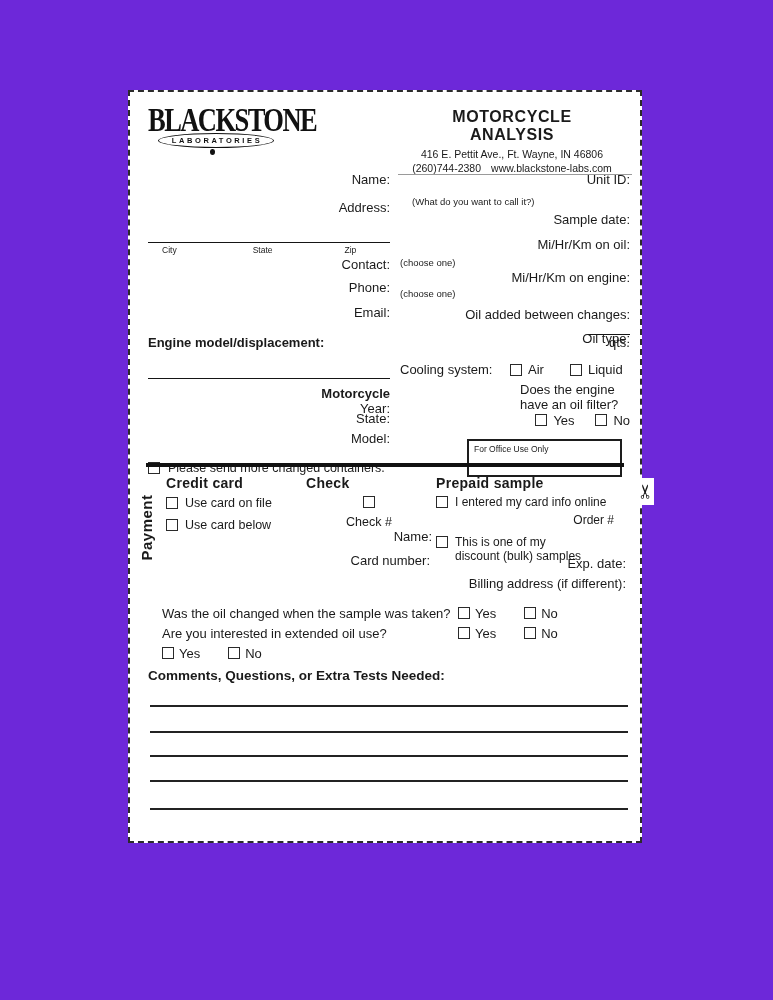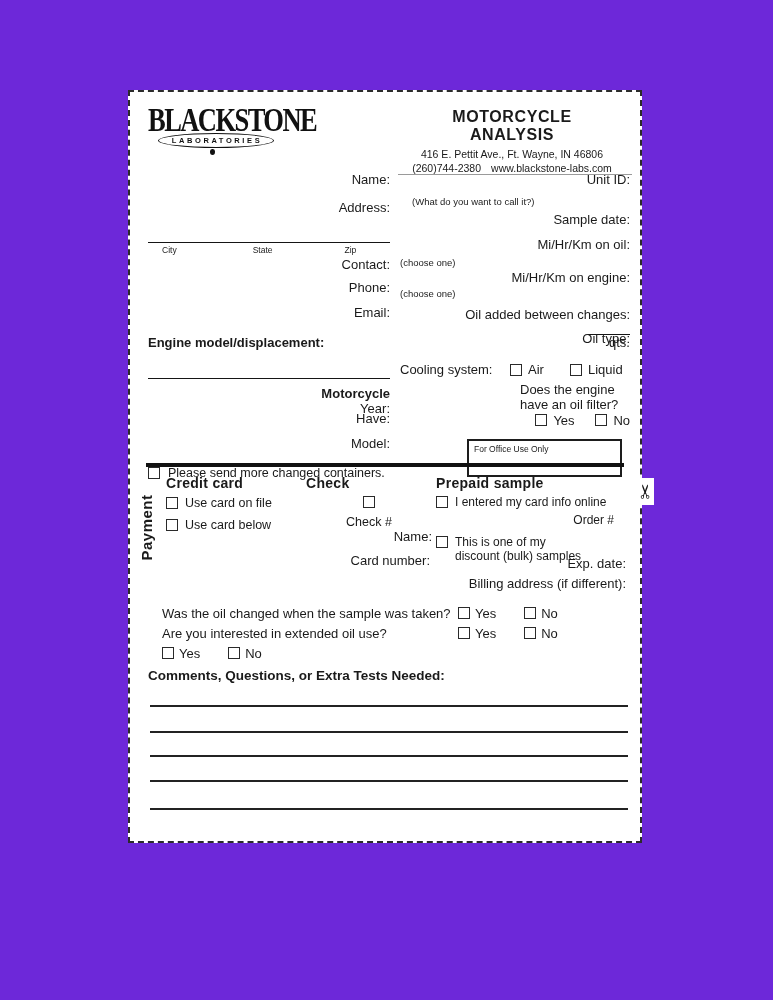--- a/index.html
+++ b/index.html
@@ -128,24 +128,24 @@
         <span class="blank"></span>
       </div>
       <div class="lbl b" style="margin-top:10px;">Engine model/displacement:</div>
       <div class="blank" style="margin-left:0; margin-top:16px;"></div>
       <div class="frow" style="height:20px; margin-top:7px;">
         <span class="lbl b">Motorcycle</span>
         <span class="lbl" style="margin-left:5px;">Year:</span>
         <span class="blank"></span>
       </div>
       <div class="frow" style="height:20px; margin-top:5px;">
-        <span class="lbl" style="margin-left:40px;">Have:</span>
-        <span class="blank"></span>
-      </div>
-      <div class="frow" style="height:20px; margin-top:5px;">
+        <span class="lbl" style="margin-left:40px;">State:</span>
+        <span class="blank"></span>
+      </div>
+      <div class="frow" style="height:20px; ">
         <span class="lbl" style="margin-left:40px;">Model:</span>
         <span class="blank"></span>
       </div>
       <div class="crow" style="margin-top:10px; gap:8px;">
         <span class="cb"></span>
         <span style="font-size:12.5px;">Please send more changed containers.</span>
       </div>
     </div>
 
     <div class="col-right">

